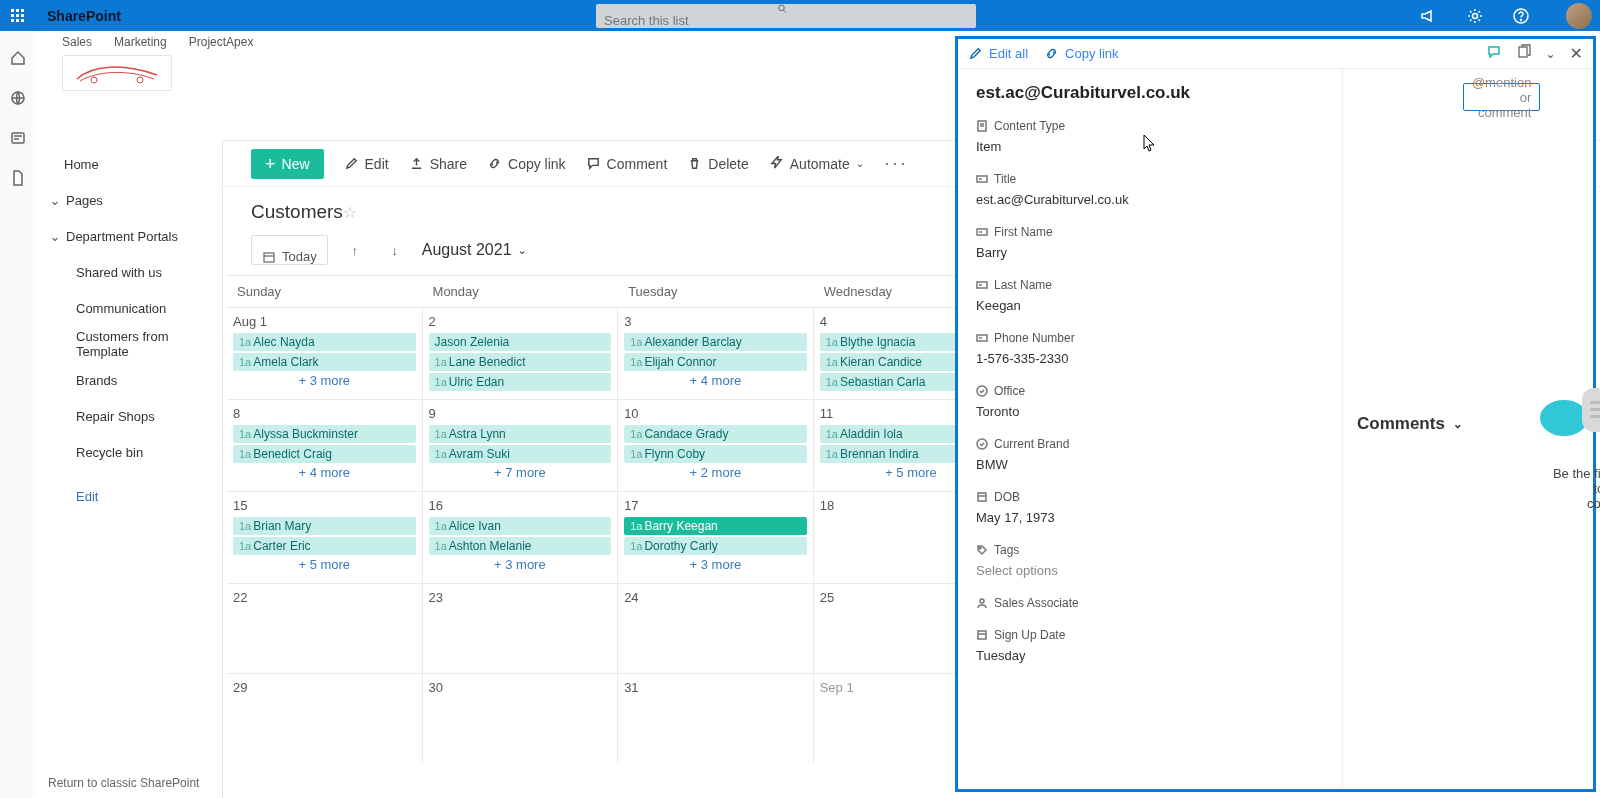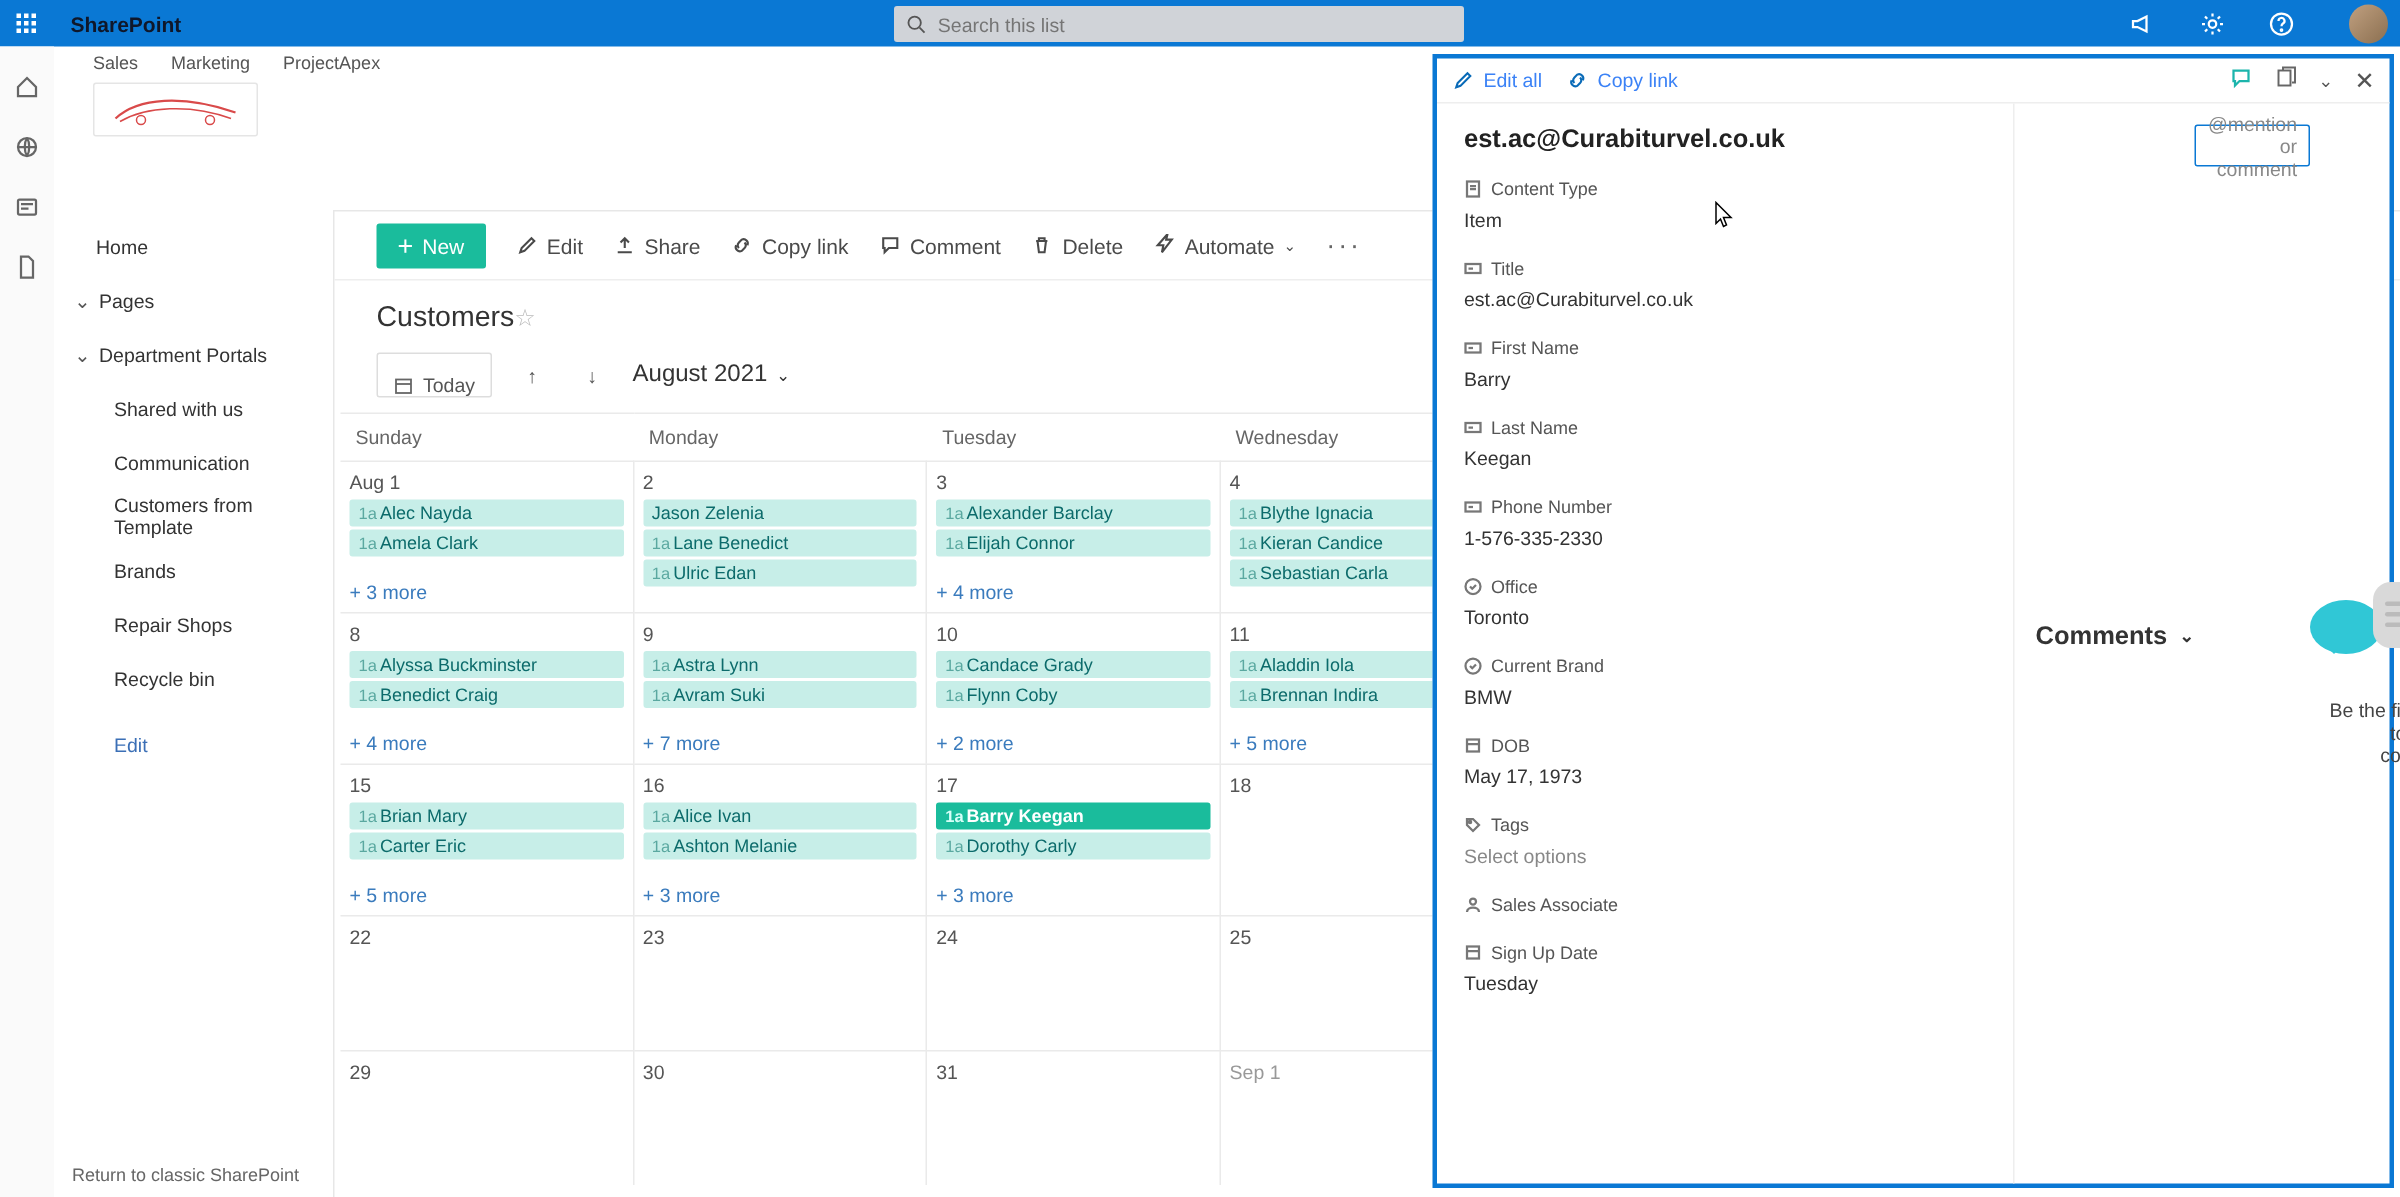--- a/index.html
+++ b/index.html
@@ -2,21 +2,21 @@
 <html><head>
 <meta charset="utf-8">
 <style>
 * { box-sizing: border-box; margin: 0; padding: 0; font-family: "Segoe UI", Arial, sans-serif; }
 body { width: 1600px; height: 798px; overflow: hidden; background: #fff; font-size: 13px; color: #333; }
 .topbar { height: 31px; background: #0a78d4; display: flex; align-items: center; position: relative; }
 .waffle { width: 35px; height: 31px; display: flex; align-items: center; justify-content: center; color: #fff; cursor: pointer; }
 .waffle-grid { width: 14px; height: 14px; display: grid; grid-template-columns: repeat(3,3px); grid-template-rows: repeat(3,3px); gap: 2px; }
 .waffle-grid span { background: #fff; }
 .brand { color: #0f172a; font-weight: 700; font-size: 14px; margin-left: 12px; }
-.searchbox { position: absolute; left: 596px; top: 4px; width: 380px; height: 24px; background: #d0d3d8; border-radius: 2px; display: flex; align-items: center; padding: 0 8px; }
+.searchbox { position: absolute; left: 596px; top: 4px; width: 380px; height: 24px; background: #d0d3d8; border-radius: 2px; display: flex; align-items: center; padding: 0 8px; flex-direction: column; }
 .searchbox svg { width: 14px; height: 14px; margin-right: 8px; fill: #555; }
 .searchbox input { border: none; background: transparent; outline: none; font-size: 13px; color: #555; width: 100%; }
 .top-icons { position: absolute; right: 8px; top: 0; height: 31px; display: flex; align-items: center; gap: 28px; color: #fff; }
 .top-icons .ticon { width: 18px; height: 18px; cursor: pointer; display: flex; align-items: center; justify-content: center; }
 .avatar { width: 26px; height: 26px; border-radius: 50%; background: linear-gradient(135deg,#c0a080,#8b6f50); margin-left: 8px; }
 .leftrail { position: absolute; left: 0; top: 31px; width: 36px; height: 767px; background: #fafafa; border-right: none; display: flex; flex-direction: column; align-items: center; gap: 22px; padding-top: 18px; }
 .leftrail .ricon { width: 18px; height: 18px; color: #5a5a5a; cursor: pointer; }
 .header-site { position: absolute; left: 36px; top: 31px; right: 0; height: 70px; padding: 4px 26px; }
 .tablinks { display: flex; gap: 22px; font-size: 12px; color: #555; }
 .logo-car { margin-top: 6px; width: 110px; height: 36px; border: 1px solid #e5e5e5; border-radius: 2px; display: flex; align-items: center; justify-content: center; }
@@ -42,24 +42,24 @@
 .monthlabel { font-size: 16px; color: #333; display: flex; align-items: center; gap: 6px; }
 .calendar { margin: 0 4px 0 4px; }
 .dayhead { display: grid; grid-template-columns: repeat(7,1fr); }
 .dayhead div { padding: 8px 10px; color: #666; border-top: 1px solid #eaeaea; font-size: 13px; }
 .weekrow { display: grid; grid-template-columns: repeat(7,1fr); }
 .cell { border-top: 1px solid #eaeaea; border-right: 1px solid #eaeaea; min-height: 92px; padding: 6px 6px; position: relative; }
 .cell:last-child { border-right: none; }
 .daynum { font-size: 13px; color: #555; margin-bottom: 4px; }
 .daynum.fade { color: #999; }
 .event { background: #c7eee8; color: #0c6b6b; font-size: 12px; padding: 2px 6px; border-radius: 2px; margin-bottom: 2px; white-space: nowrap; overflow: hidden; text-overflow: ellipsis; cursor: pointer; }
-.event.sel { background: #1abc9c; color: #fff; font-weight: 700; }
+.event.sel { background: #1abc9c; color: #fff; font-weight: 400; }
 .event-pre { color: #5aa8a0; margin-right: 2px; font-size: 11px; }
 .event.sel .event-pre { color: #d6fff8; }
-.more { color: #3a7bbd; font-size: 13px; margin-top: 16px; cursor: pointer; }
+.more { text-align: center; color: #3a7bbd; font-size: 13px; margin-top: 2px; cursor: pointer; }
 .cell.today { background: #fff; outline: 2px solid #1cb5ac; outline-offset: -1px; }
 .cell.today .daynum { color: #1cb5ac; font-weight: 600; }
 .shortrow .cell { min-height: 90px; }
 
 .panel { position: absolute; top: 36px; right: 4px; width: 641px; bottom: 6px; background: #fff; border: 3px solid #0a78d4; display: flex; }
 .panel-topbar { position: absolute; top: 0; left: 0; right: 0; height: 30px; display: flex; align-items: center; padding: 0 10px; gap: 16px; border-bottom: 1px solid #eee; }
 .panel-topbar .cmd { font-size: 13px; color: #3b82f6; }
 .panel-topbar .cmd svg { stroke: #0a6bb8; }
 .panel-right-icons { margin-left: auto; display: flex; align-items: center; gap: 14px; color: #555; }
 .comment-indicator { color: #1cb5ac; }

